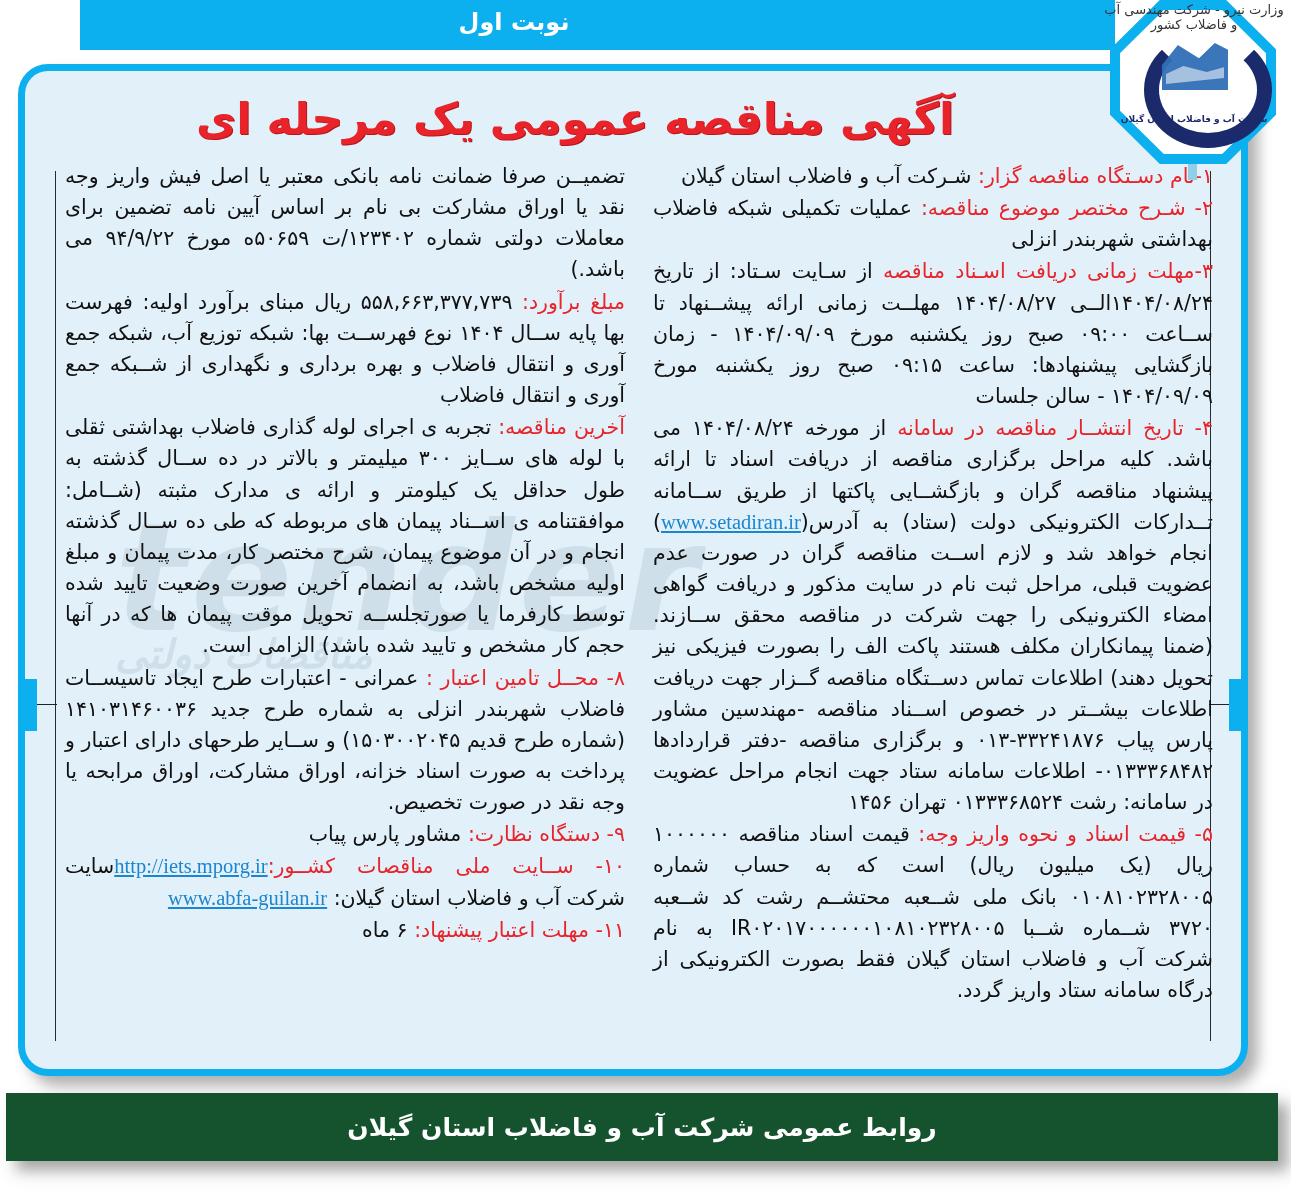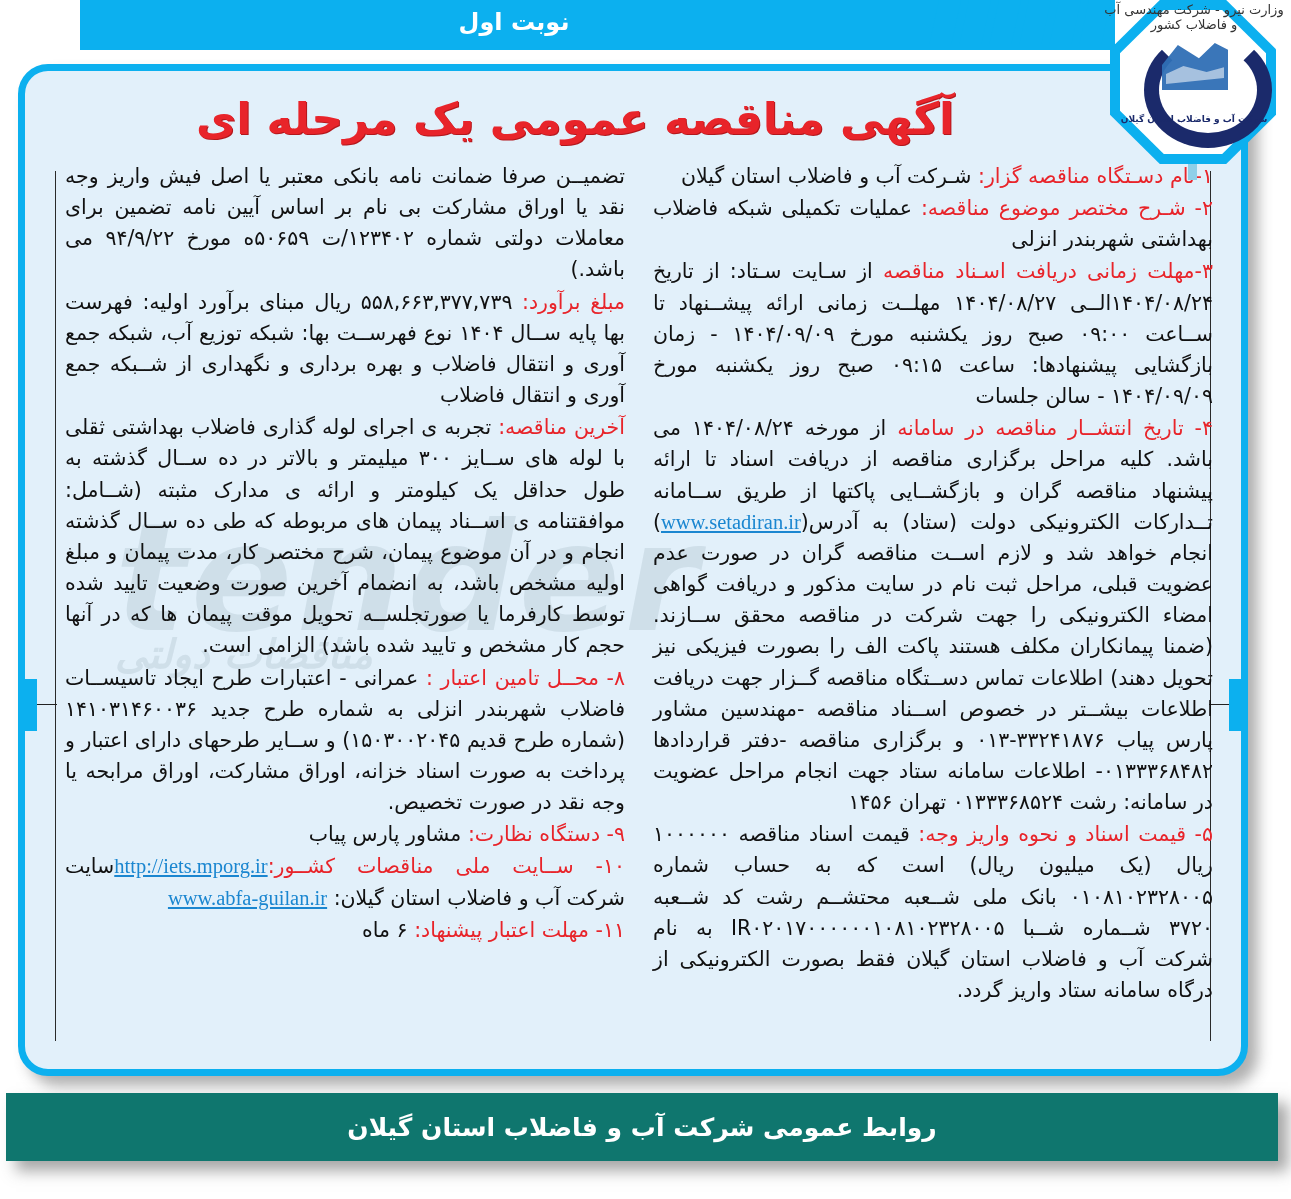--- a/index.html
+++ b/index.html
@@ -137,21 +137,21 @@
   }
   .col-right{right:0;}
   .col-left{left:0;}
   .col p{margin:0 0 1px 0;}
   .hd{color:#e8242a;}
   .lnk{color:#1a86d0;direction:ltr;unicode-bidi:embed;font-family:"Liberation Serif",serif;}
 
   
   .footer{
     position:absolute;left:6px;top:1093px;width:1272px;height:68px;
-    background:#0f766e;
+    background:#14532d;
     box-shadow:10px 10px 14px rgba(80,80,80,.5);
     display:flex;align-items:center;justify-content:center;
   }
   .footer span{color:#fff;font-size:25px;font-weight:bold;}
 </style>
 </head>
 <body>
 
 <div class="top-band">
   <div class="top-blue"></div>

